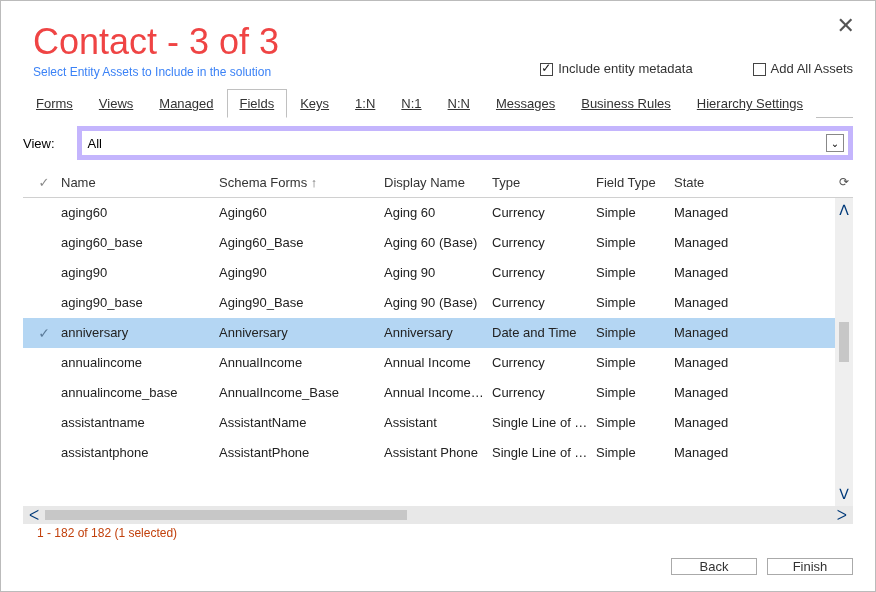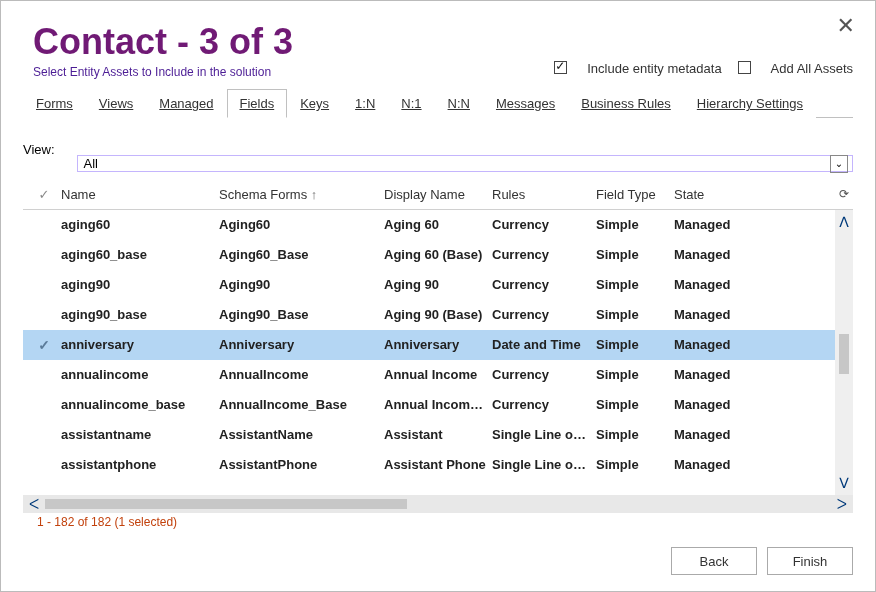--- a/index.html
+++ b/index.html
@@ -14,43 +14,44 @@
     display: flex;
     flex-direction: column;
   }
   .close {
     position: absolute;
     top: 12px; right: 20px;
     font-size: 22px; color: #555; cursor: pointer;
   }
   .title {
     font-size: 36px;
-    font-weight: 700;
-    color: #701a75;
+    font-weight: 400;
+    color: #ef4444;
     margin: 2px 0 0 10px;
   }
   .subtitle {
     font-size: 12px;
-    color: #4c1d95;
+    color: #3b82f6;
     margin: 2px 0 0 10px;
   }
   .metarow {
     display: flex;
     justify-content: flex-end;
     align-items: center;
     gap: 16px;
     margin-top: -18px;
     margin-bottom: 4px;
     font-size: 13px;
     color: #333;
   }
   .metarow .cb {
     display: inline-flex;
-    align-items: flex-start;
-    gap: 20px;
+    align-items: flex-end;
+    gap: 5px;
+    margin-left: 44px;
   }
   .chkmark {
     display: inline-block;
     width: 13px; height: 13px;
     border: 1px solid #444;
     position: relative;
     background: #fff;
   }
   .chkmark.checked::after {
     content: "✓";
@@ -83,29 +84,28 @@
   }
   .viewrow {
     display: flex;
     align-items: center;
     gap: 22px;
     margin-top: 8px;
     font-size: 13px;
   }
   .viewrow .vselect {
     flex: 1;
-    border: 1px solid #c4b5fd;
-    height: 17px;
+    border: 5px solid #c4b5fd;
+    height: 34px;
     display: flex;
     align-items: center;
     justify-content: space-between;
     padding: 0 4px 0 6px;
     font-size: 13px;
     position: relative;
-    margin-top: 29px;
   }
   .vselect .dd {
     width: 18px; height: 18px;
     border: 1px solid #888;
     display:flex; align-items:center; justify-content:center;
     font-size: 10px;
   }
 
   .grid {
     margin-top: 8px;
@@ -136,21 +136,20 @@
     color: #555;
     cursor: pointer;
   }
   .gbody {
     position: relative;
     flex: 1;
     overflow: hidden;
   }
   .grow {
     border-bottom: 1px solid transparent;
-    font-weight: bold;
   }
   .grow.selected {
     background: #b4d6f3;
   }
   .grow .tick {
     color: #5b7b99;
     font-size: 14px;
     text-align: center;
   }
   .vsb {
@@ -203,21 +202,21 @@
   }
 
   .footer {
     display: flex;
     justify-content: flex-end;
     gap: 10px;
     padding-top: 18px;
   }
   .btn {
     min-width: 86px;
-    height: 28px;
+    height: 17px;
     border: 1px solid #aaa;
     background: #fff;
     font-size: 13px;
     color: #333;
     display:flex; align-items:center; justify-content:center;
     cursor: pointer;
   }
   .ellipsis { white-space: nowrap; overflow: hidden; text-overflow: ellipsis; padding-right: 6px; }
 </style>
 </head>
@@ -264,21 +263,21 @@
 
   <div class="grid">
     <div class="ghead">
       <span style="text-align:center;color:#888;">✓</span>
       <span>Name</span>
       <span>
         <span>Schema Forms</span>
         <span style="color:#666;">↑</span>
       </span>
       <span>Display Name</span>
-      <span>Rules</span>
+      <span>Type</span>
       <span>Field Type</span>
       <span>State</span>
       <span class="refresh">⟳</span>
     </div>
     <div class="gbody">
       <div id="rows">
           <div class="grow">
             <span class="tick"></span>
             <span class="ellipsis">aging60</span>
             <span class="ellipsis">Aging60</span>

